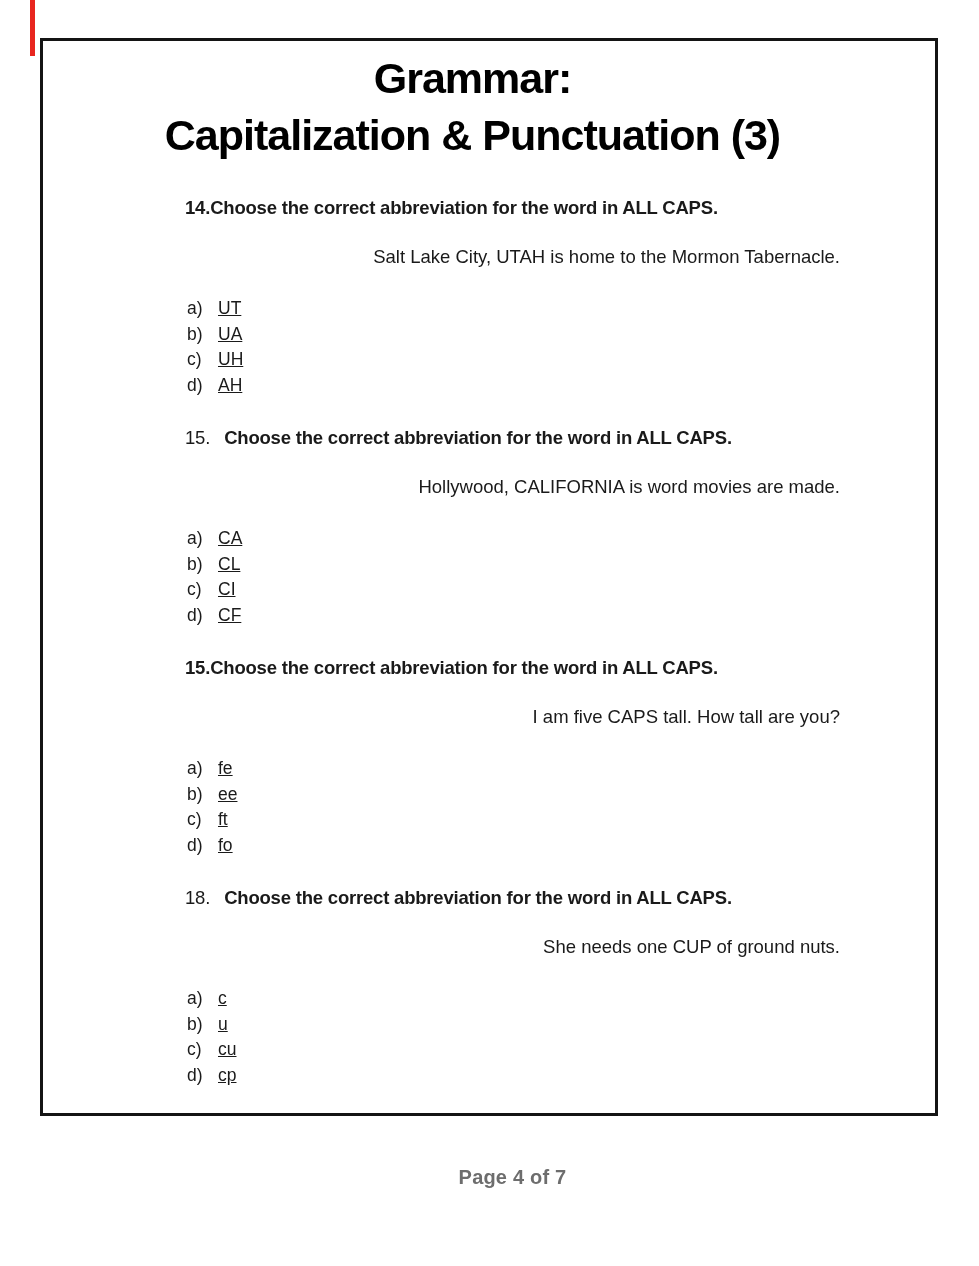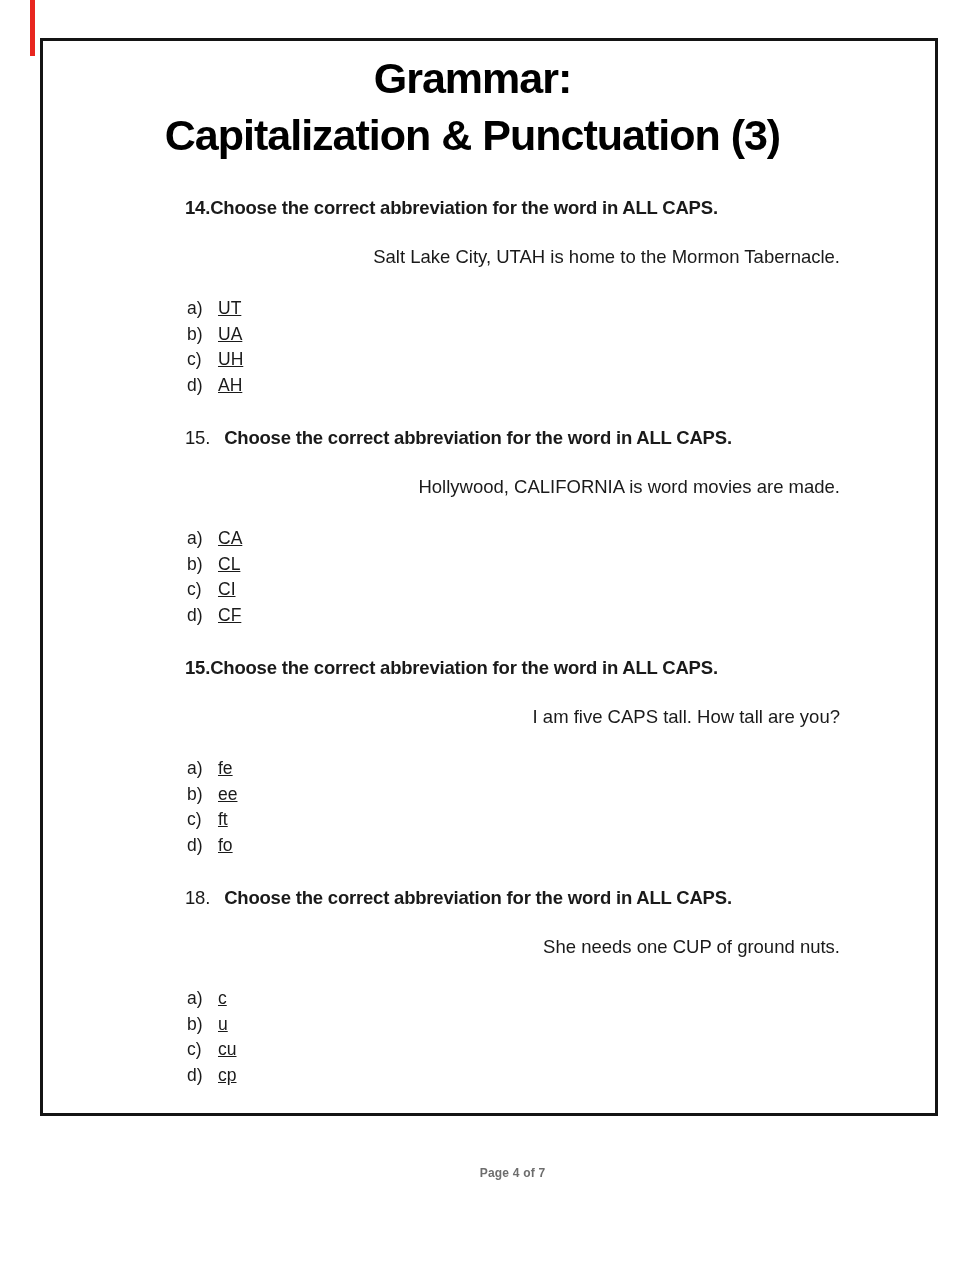--- a/index.html
+++ b/index.html
@@ -50,21 +50,21 @@
     position:absolute;top:49px;left:0;width:655px;
     text-align:right;font-size:18.5px;
     white-space:nowrap;
   }
   .q-options{position:absolute;top:99px;left:2px;width:400px;}
   .opt{display:flex;line-height:25.6px;font-size:17.5px;}
   .opt-letter{width:31px;flex:0 0 31px;}
   .opt-text{flex:1;text-decoration:underline;}
   .footer{
     position:absolute;left:185px;top:1166px;width:655px;
-    text-align:center;font-size:12px;font-weight:700;
+    text-align:center;font-size:20px;font-weight:700;
     color:var(--footer);letter-spacing:0.2px;
   }
 </style>
 </head>
 <body>
 
 <div class="page">
 
   <div class="red-marker"></div>
 

